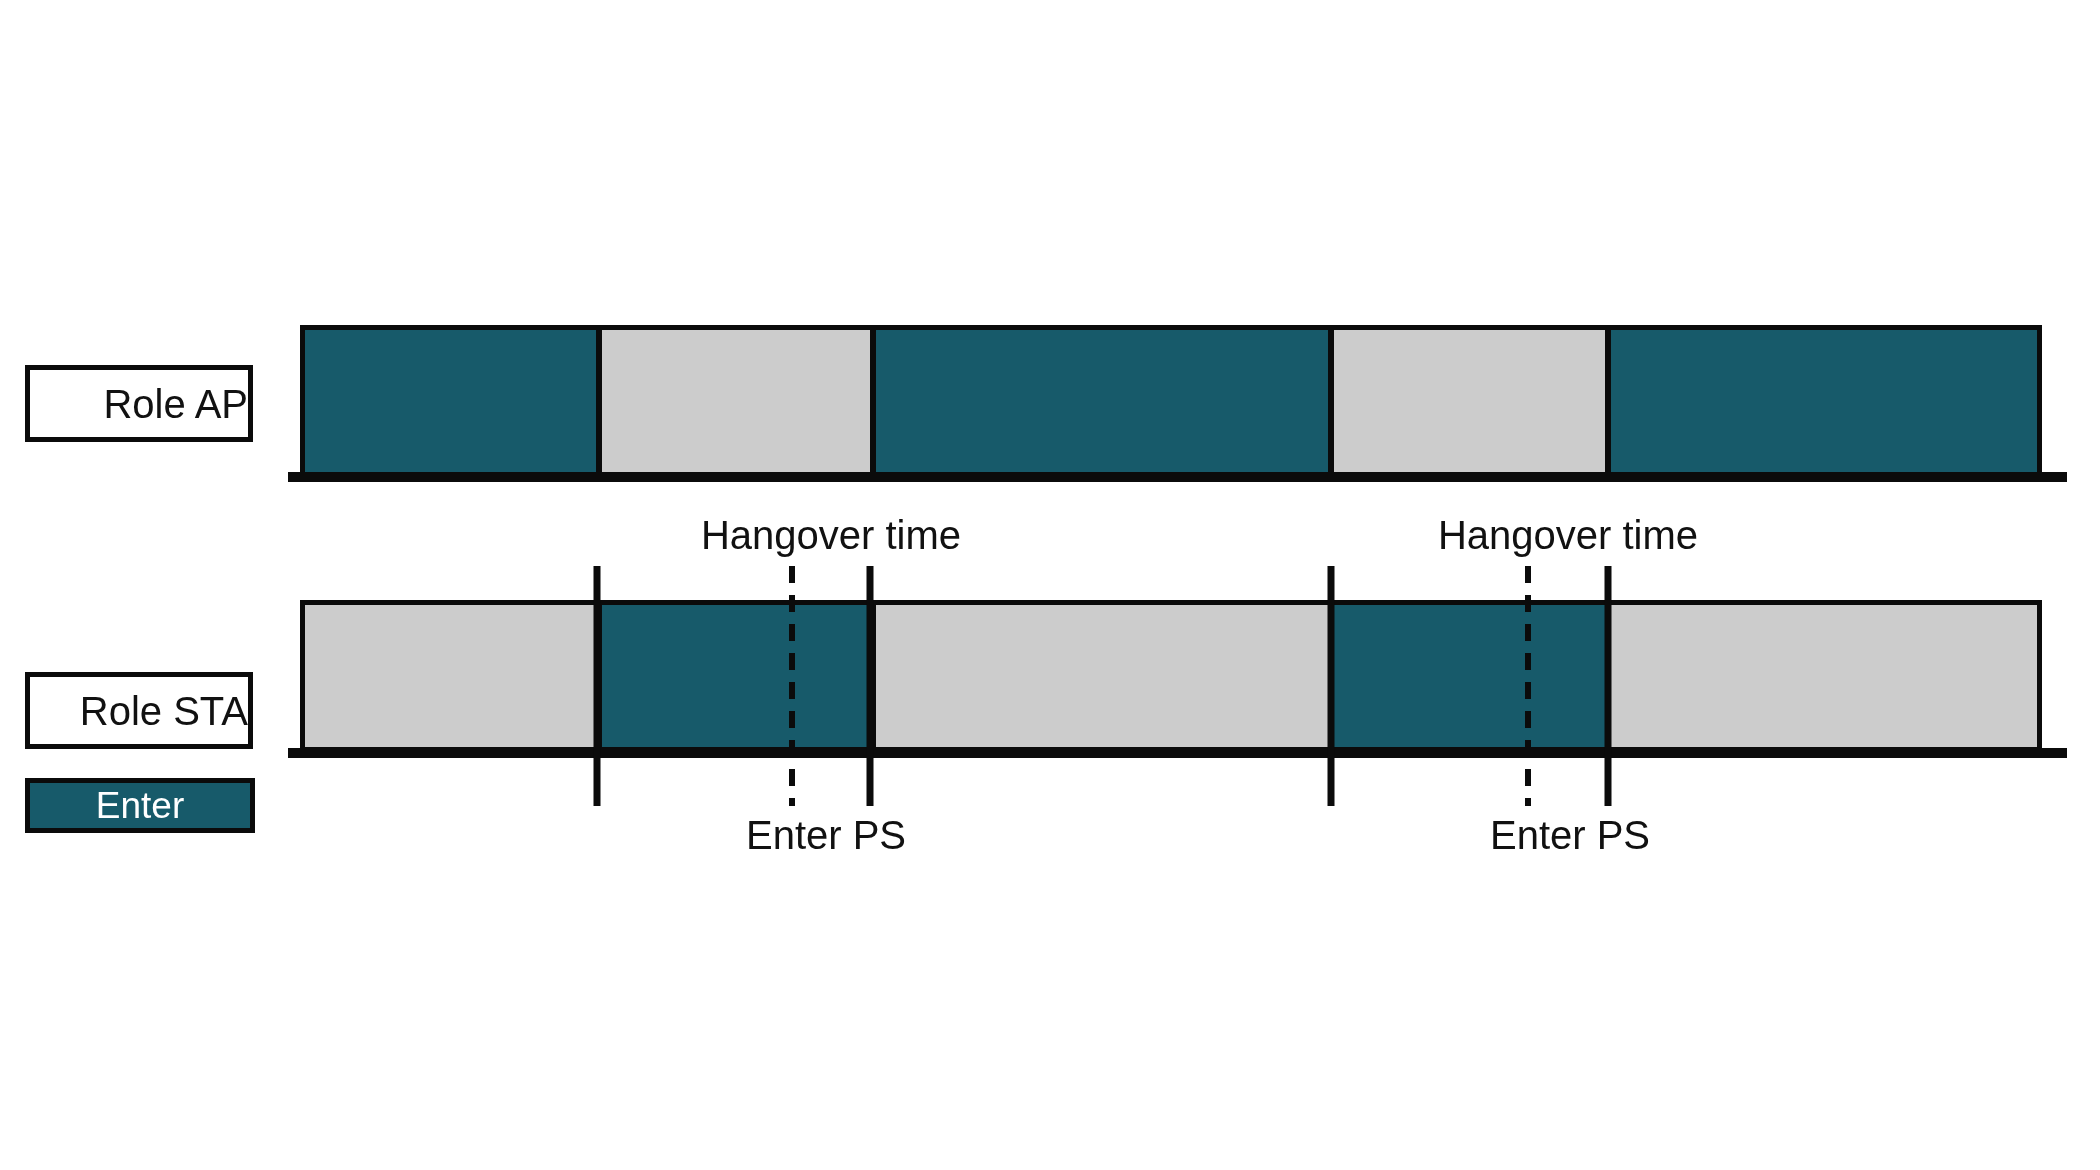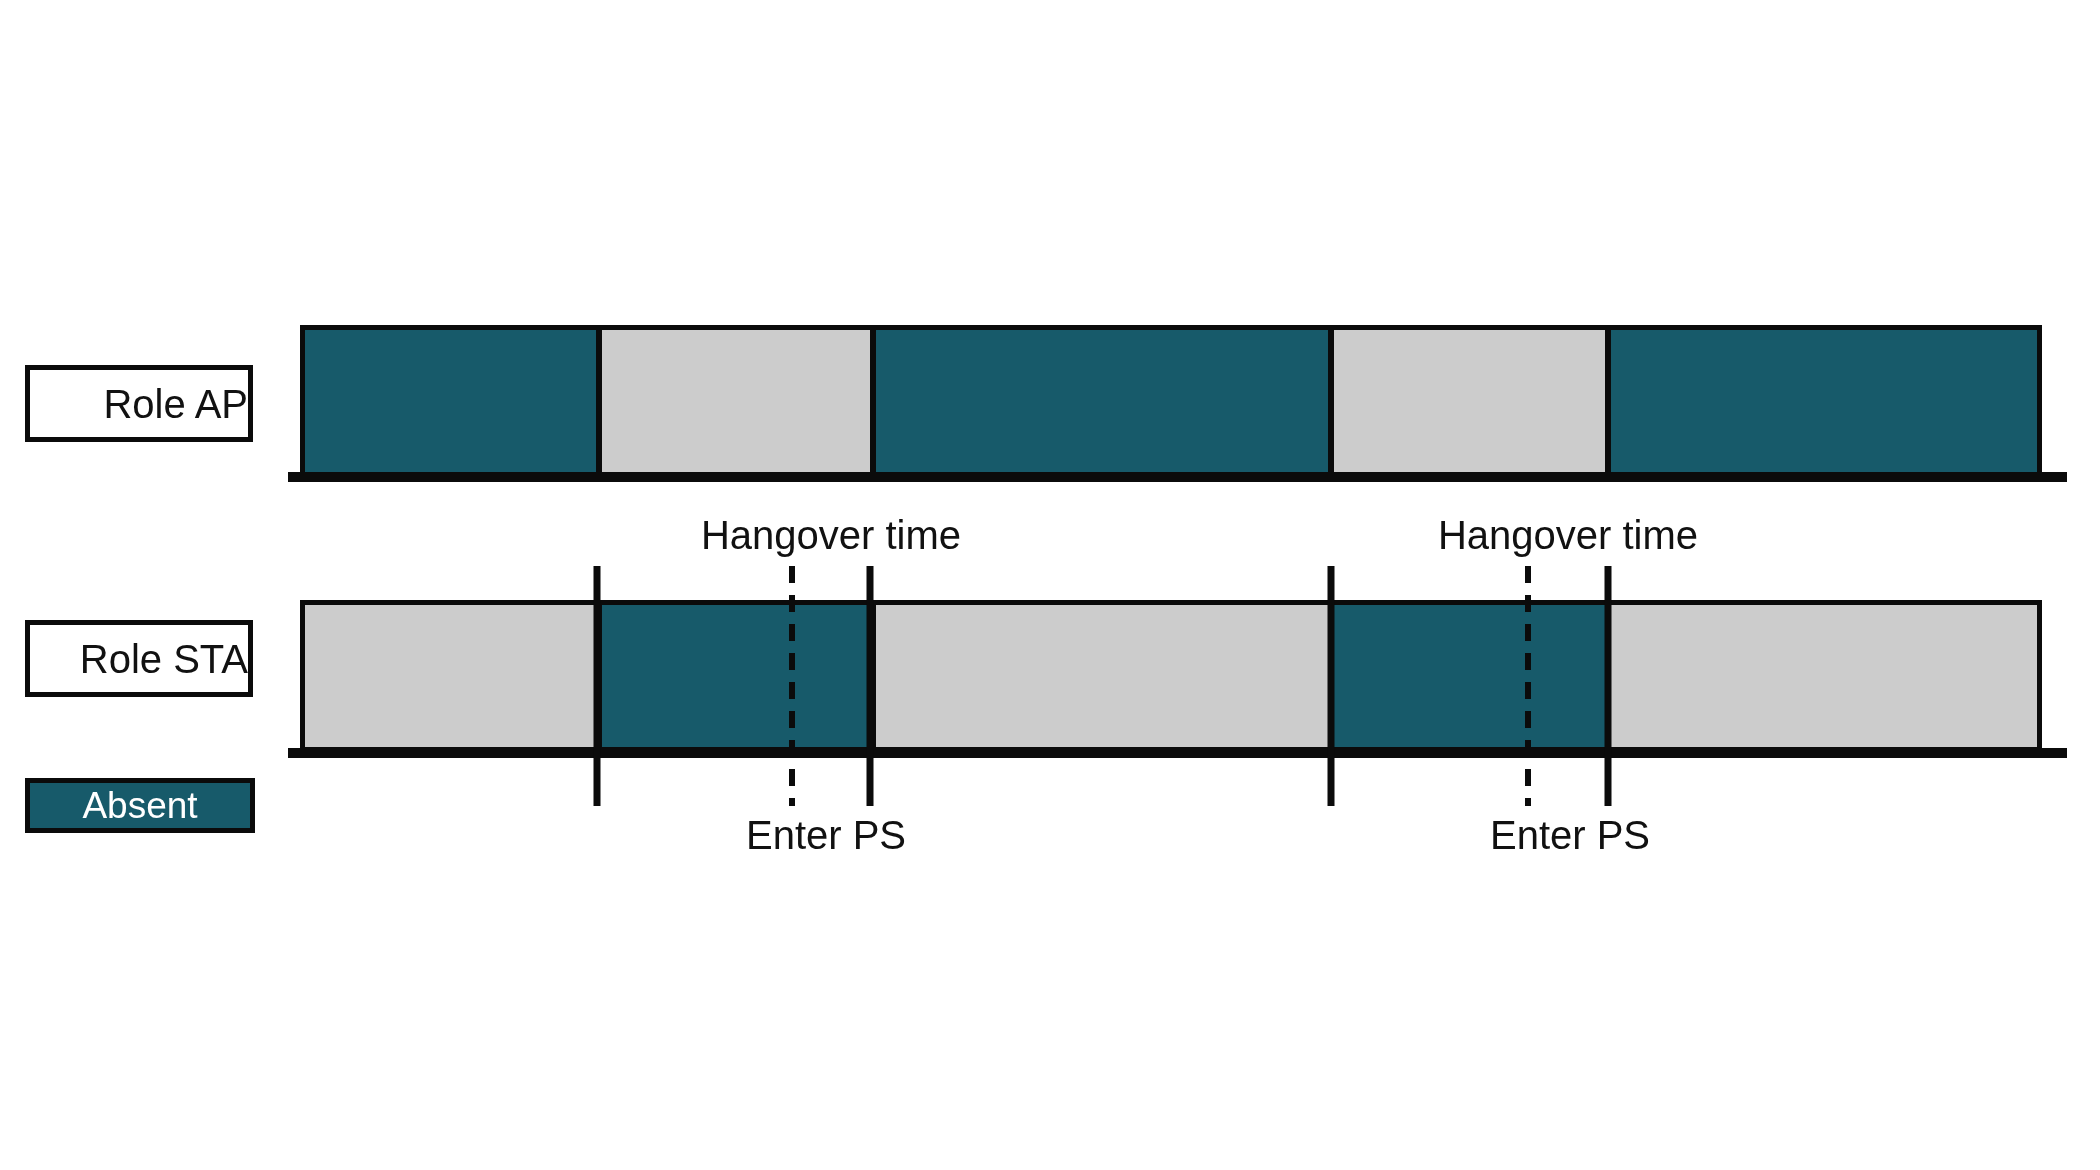--- a/index.html
+++ b/index.html
@@ -16,21 +16,21 @@
   .role-box{
     position:absolute;
     left:25px;width:228px;height:77px;
     box-sizing:border-box;
     border:5px solid var(--line,#0b0b0b);
     background:#ffffff;
     display:flex;align-items:center;justify-content:flex-end;
     font-size:40px;line-height:1;
   }
   #ap-label{top:365px;}
-  #sta-label{top:620px;}
+  #sta-label{top:672px;}
 
   
   .bar{
     position:absolute;
     left:300px;width:1742px;height:152px;
     box-sizing:border-box;
     background:var(--line,#0b0b0b);
     border:5px solid var(--line,#0b0b0b);
     display:flex;
     gap:6px;
@@ -130,17 +130,17 @@
       <div class="dashed" style="left: 792px;"></div>
       <div class="dashed" style="left: 1528px;"></div>
       <div class="ann" style="left: 831px; top: 512px;">Hangover time</div>
       <div class="ann" style="left: 1568px; top: 512px;">Hangover time</div>
       <div class="ann" style="left: 826px; top: 812px;">Enter PS</div>
       <div class="ann" style="left: 1570px; top: 812px;">Enter PS</div>
     </div>
 
   <div id="legend">
     <div class="legend-row active">
-      <span>Absent</span>
+      <span>Enter</span>
     </div>
   </div>
 
 </div>
 
 </body></html>

